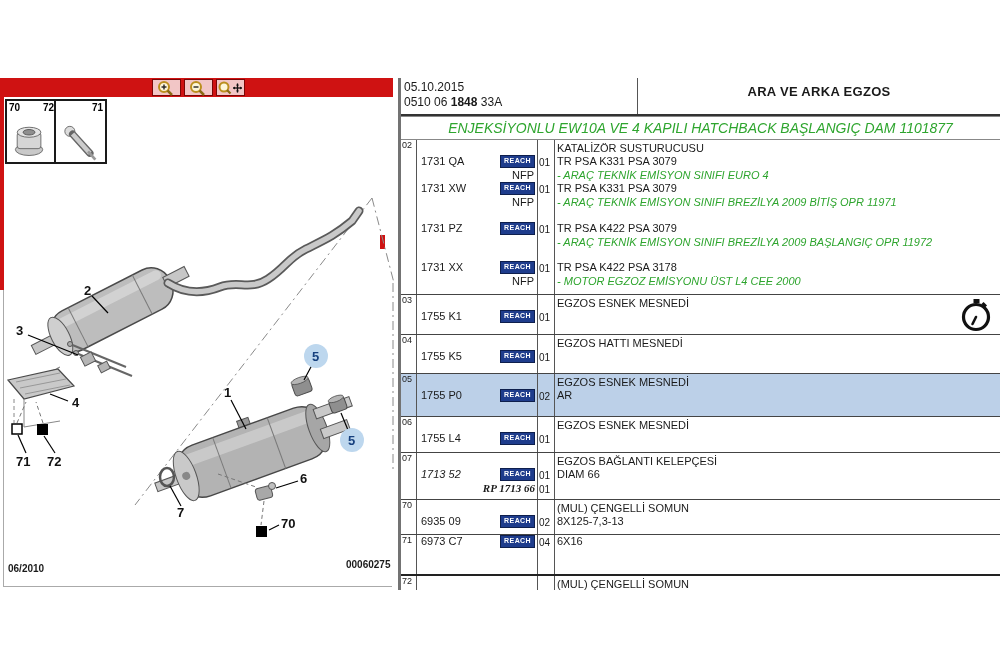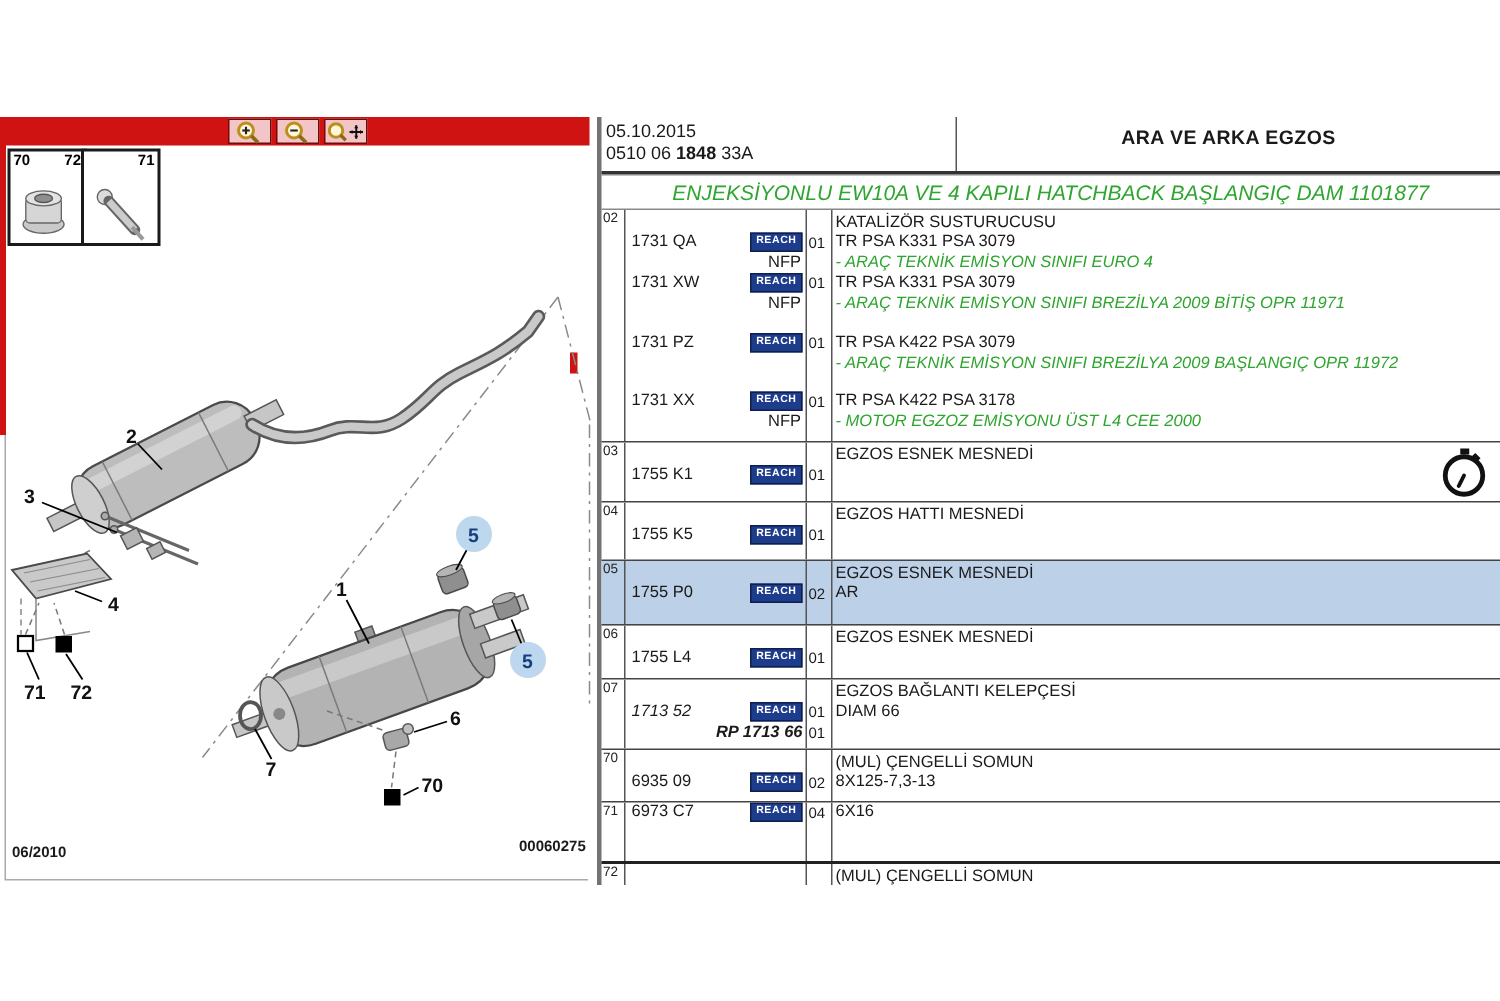--- a/index.html
+++ b/index.html
@@ -50,21 +50,21 @@
   .entry{display:grid;grid-template-columns:121px 17px 1fr;font-size:11px;line-height:13px;}
   .ecell1{position:relative;padding-left:5px;}
   .ecell1 .badge{position:absolute;right:2px;top:0;}
   .badge{display:inline-block;background:#1e3c8c;color:#fff;font-size:7px;font-weight:bold;
          letter-spacing:.4px;padding:1px 3px 1.5px;border:1px solid #0e1f4d;line-height:8px;}
   .ecell2{font-size:10px;padding:1px 0 0 2px;}
   .ecell3{padding-left:3px;}
   .nfp{text-align:right;padding-right:3px;}
   .note{color:#2ea52e;font-style:italic;}
   .italic{font-style:italic;}
-  .altref{text-align:right;padding-right:2px;font-style:italic;font-weight:bold;}
+  .altref{text-align:right;padding-right:2px;font-style:italic;font-weight:bold;font-family:Liberation Serif, serif;}
   .g1{margin-top:13px;} .g2{margin-top:12px;}
   .stopwatch{position:absolute;right:6px;top:2px;}
 </style>
 </head>
 <body>
 
 <div class="page">
 
   <div class="left-panel">
     <div class="red-bar"></div>

